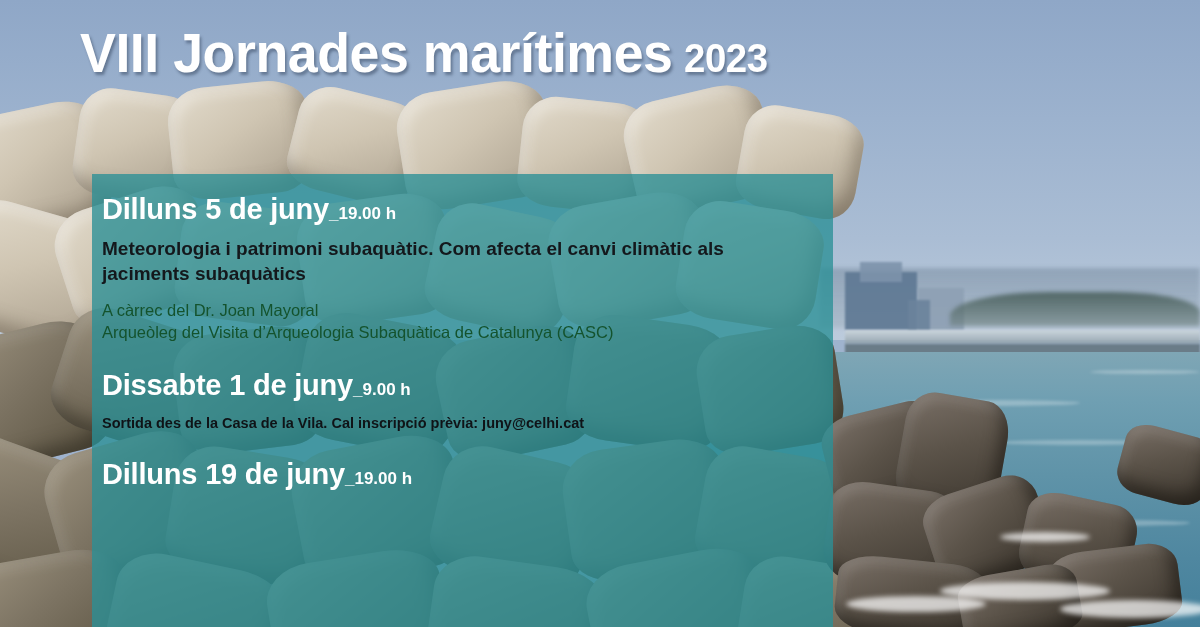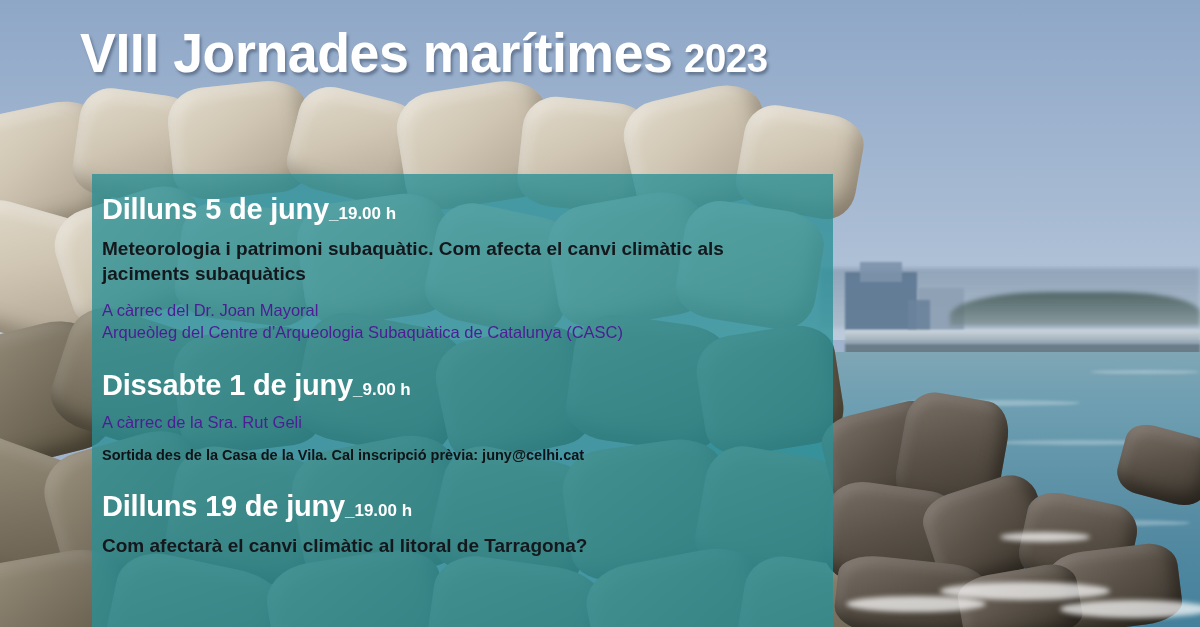--- a/index.html
+++ b/index.html
@@ -191,21 +191,21 @@
     font-size: 19px;
     line-height: 1.32;
     margin: 0 0 14px 0;
     max-width: 700px;
   }
   .subject .light {
     font-weight: 400;
   }
 
   .credit {
-    color: #4c1d95;
+    color: #14532d;
     font-weight: 400;
     font-size: 16.5px;
     line-height: 1.33;
     margin: 0;
   }
 
   .note {
     color: #0f1317;
     font-weight: 700;
     font-size: 14.5px;
@@ -304,39 +304,35 @@
   <div class="panel">
 
     <div class="block">
       <p class="day-line">
         <span>Dilluns 5 de juny</span><span class="time">_19.00 h</span>
       </p>
       <p class="subject">
         <span>Meteorologia i patrimoni subaquàtic. Com afecta el canvi climàtic als jaciments subaquàtics</span>
       </p>
       <p class="credit">A càrrec del Dr. Joan Mayoral</p>
-      <p class="credit">Arqueòleg del Centre d’Arqueologia Subaquàtica de Catalunya (CASC)</p>
+      <p class="credit">Arqueòleg del Visita d’Arqueologia Subaquàtica de Catalunya (CASC)</p>
     </div>
 
     <div class="gap-md"></div>
 
     <div class="block">
       <p class="day-line">
         <span>Dissabte 1 de juny</span><span class="time">_9.00 h</span>
       </p>
-      <p class="credit">A càrrec de la Sra. Rut Geli</p>
       <p class="note">Sortida des de la Casa de la Vila. Cal inscripció prèvia: juny@celhi.cat</p>
     </div>
 
     <div class="gap-md"></div>
 
     <div class="block">
       <p class="day-line">
         <span>Dilluns 19 de juny</span><span class="time">_19.00 h</span>
       </p>
-      <p class="subject">
-        <span>Com afectarà el canvi climàtic al litoral de Tarragona?</span>
-      </p>
 
     </div>
 
   </div>
 </div>
 
 </body></html>

